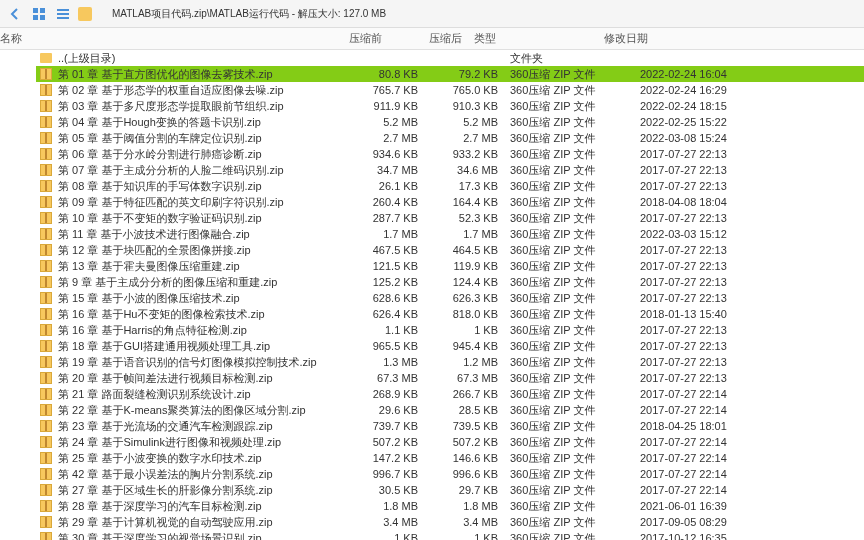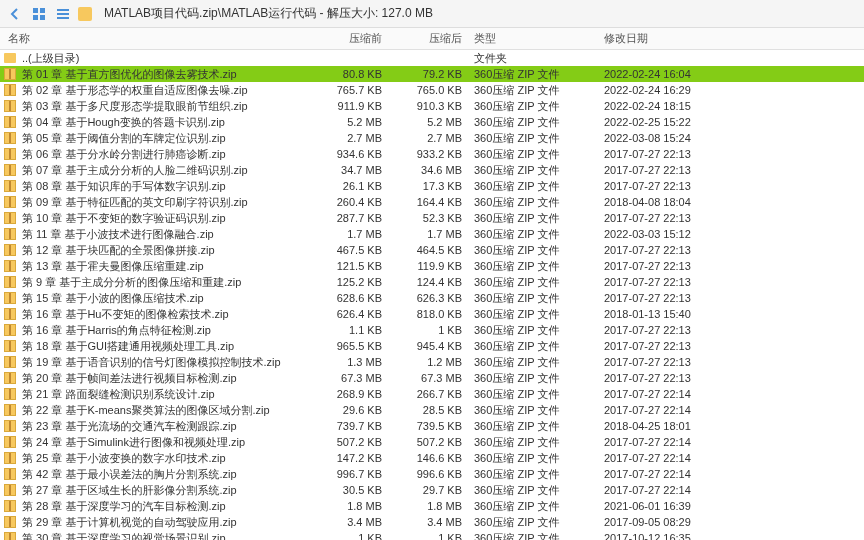--- a/index.html
+++ b/index.html
@@ -34,40 +34,41 @@
   height: 14px;
   background: #f7c85e;
   border-radius: 2px;
   display: inline-block;
   position: relative;
 }
 .breadcrumb {
   flex: 1;
   display: flex;
   align-items: center;
-  gap: 12px;
-  font-size: 12px;
+  gap: 20px;
+  font-size: 10px;
   color: #333;
 }
 .columns {
   display: flex;
   height: 22px;
   background: #fafafa;
   border-bottom: 1px solid #e0e0e0;
   font-size: 11px;
   color: #555;
 }
-.col-name { flex: 0 0 310px; padding-left: 8px; display:flex; align-items:center;}
+.col-name { flex: 0 0 310px; display:flex; align-items:center;}
 .col-before { flex: 0 0 80px; text-align: right; padding-right: 8px; display:flex; align-items:center; justify-content:flex-end;}
 .col-after { flex: 0 0 80px; text-align: right; padding-right: 8px; display:flex; align-items:center; justify-content:flex-end;}
 .col-type { flex: 0 0 130px; padding-left: 4px; display:flex; align-items:center;}
 .col-date { flex: 1; padding-left: 4px; display:flex; align-items:center;}
 .file-list {
   overflow-y: auto;
   height: calc(540px - 50px);
+  padding-left: 36px;
 }
 .row {
   display: flex;
   height: 16px;
   align-items: center;
   font-size: 11px;
   color: #333;
 }
 .row.sel {
   background: #84cc16;

